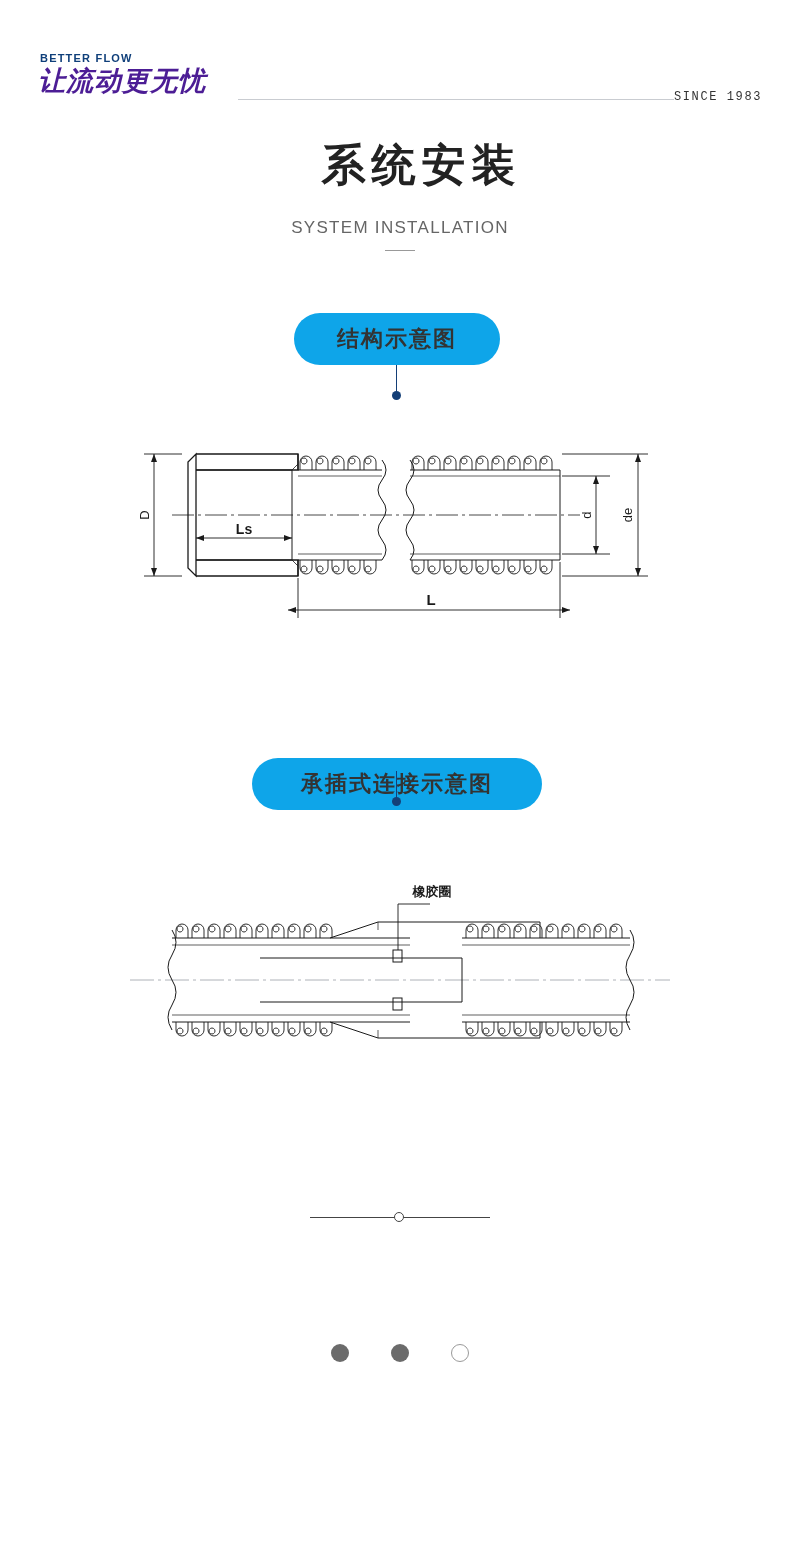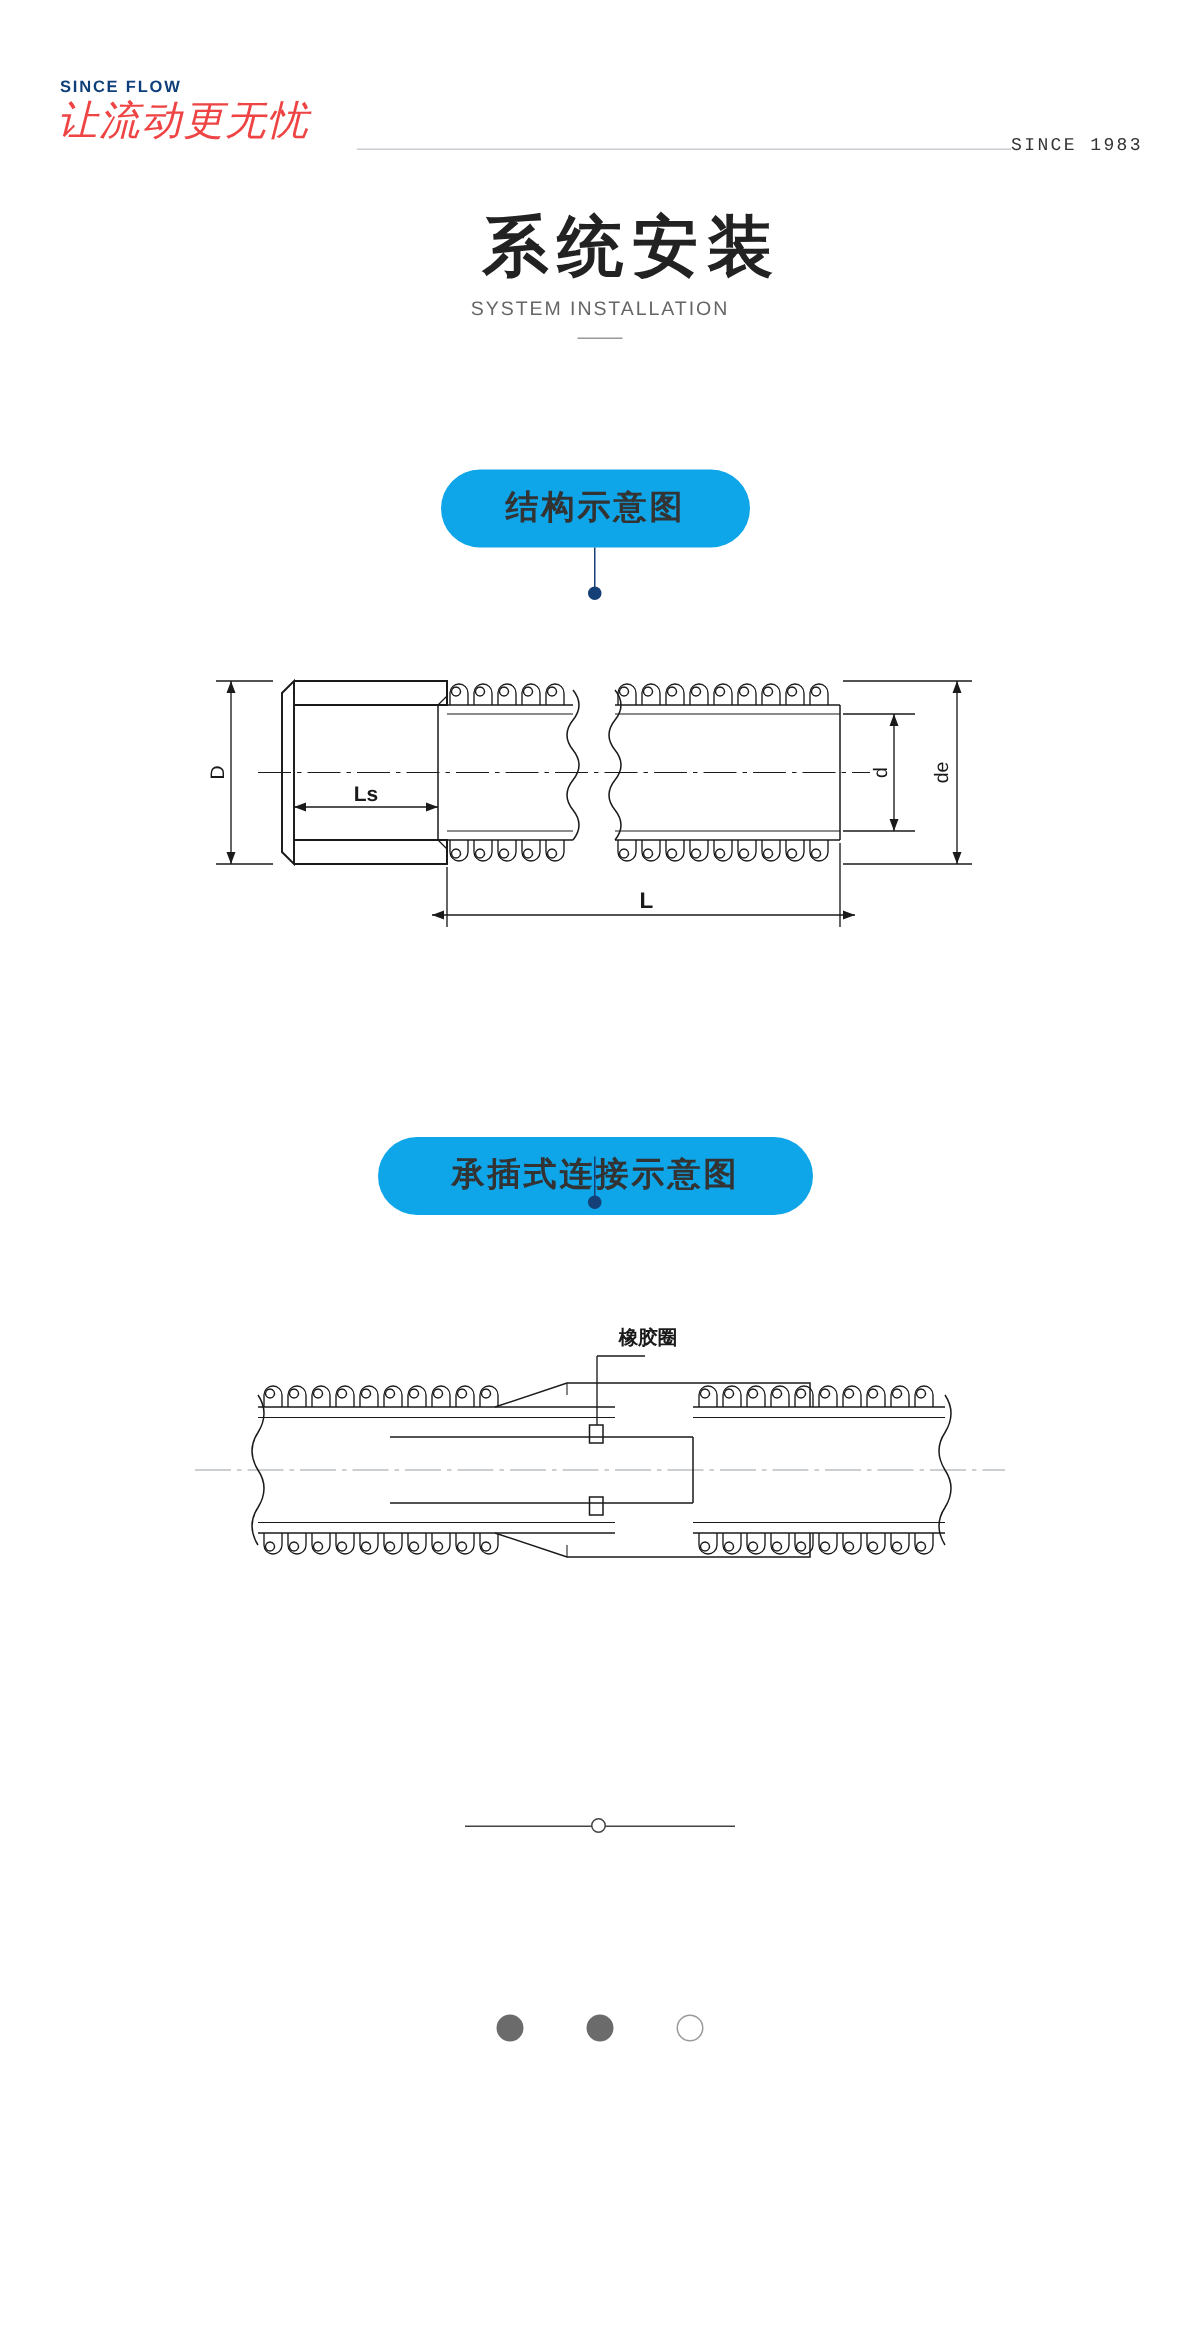--- a/index.html
+++ b/index.html
@@ -38,22 +38,22 @@
   .brand-en {
     font-size: 11px;
     letter-spacing: 1.2px;
     color: #0f3f7a;
     font-weight: bold;
     margin: 0 0 3px 2px;
     font-family: "Liberation Sans", sans-serif;
   }
   .brand-cn {
     font-size: 27px;
-    font-weight: normal;
-    color: #ef4444;
+    font-weight: bold;
+    color: #4c1d95;
     letter-spacing: 1px;
     font-family: "DejaVu Sans", sans-serif;
     line-height: 1;
     font-style: italic;
   }
   .header-rule {
     position: absolute;
     left: 200px;
     right: 88px;
     top: 47px;
@@ -81,22 +81,22 @@
   .title-cn {
     font-size: 44px;
     font-weight: bold;
     letter-spacing: 6px;
     color: #222;
     font-family: "DejaVu Sans", sans-serif;
     line-height: 1.15;
     padding-left: 43px;
   }
   .title-en {
-    margin-top: 7px;
-    font-size: 13px;
+    margin-top: 27px;
+    font-size: 17px;
     letter-spacing: 1.3px;
     color: #666;
     font-family: "Liberation Sans", sans-serif;
   }
   .title-dash {
     margin: 12px auto 0;
     width: 30px;
     height: 1px;
     background: #999;
   }
@@ -195,21 +195,21 @@
     clip: rect(0 0 0 0);
   }
 </style>
 </head>
 <body>
 
 <div class="page-frame">
 
   <div class="header">
     <div class="brand">
-      <div class="brand-en">SINCE FLOW</div>
+      <div class="brand-en">BETTER FLOW</div>
       <div class="brand-cn">让流动更无忧</div>
     </div>
     <div class="header-rule"></div>
     <div class="since">SINCE 1983</div>
   </div>
 
   <div class="title-block">
     <div class="title-cn">系统安装</div>
     <div class="title-en">SYSTEM INSTALLATION</div>
     <div class="title-dash"></div>

